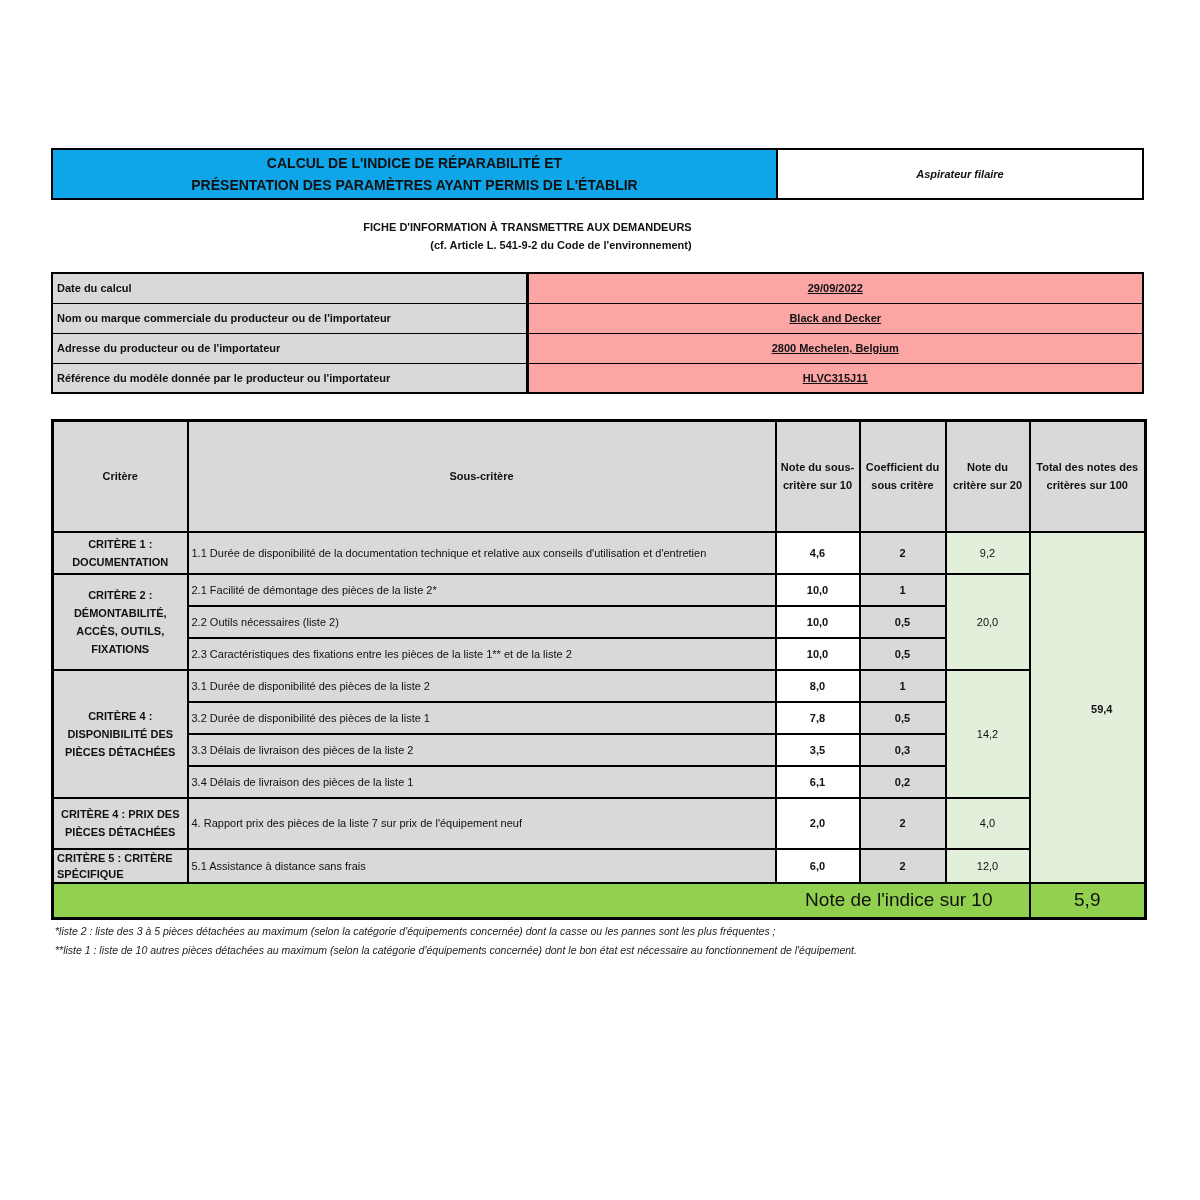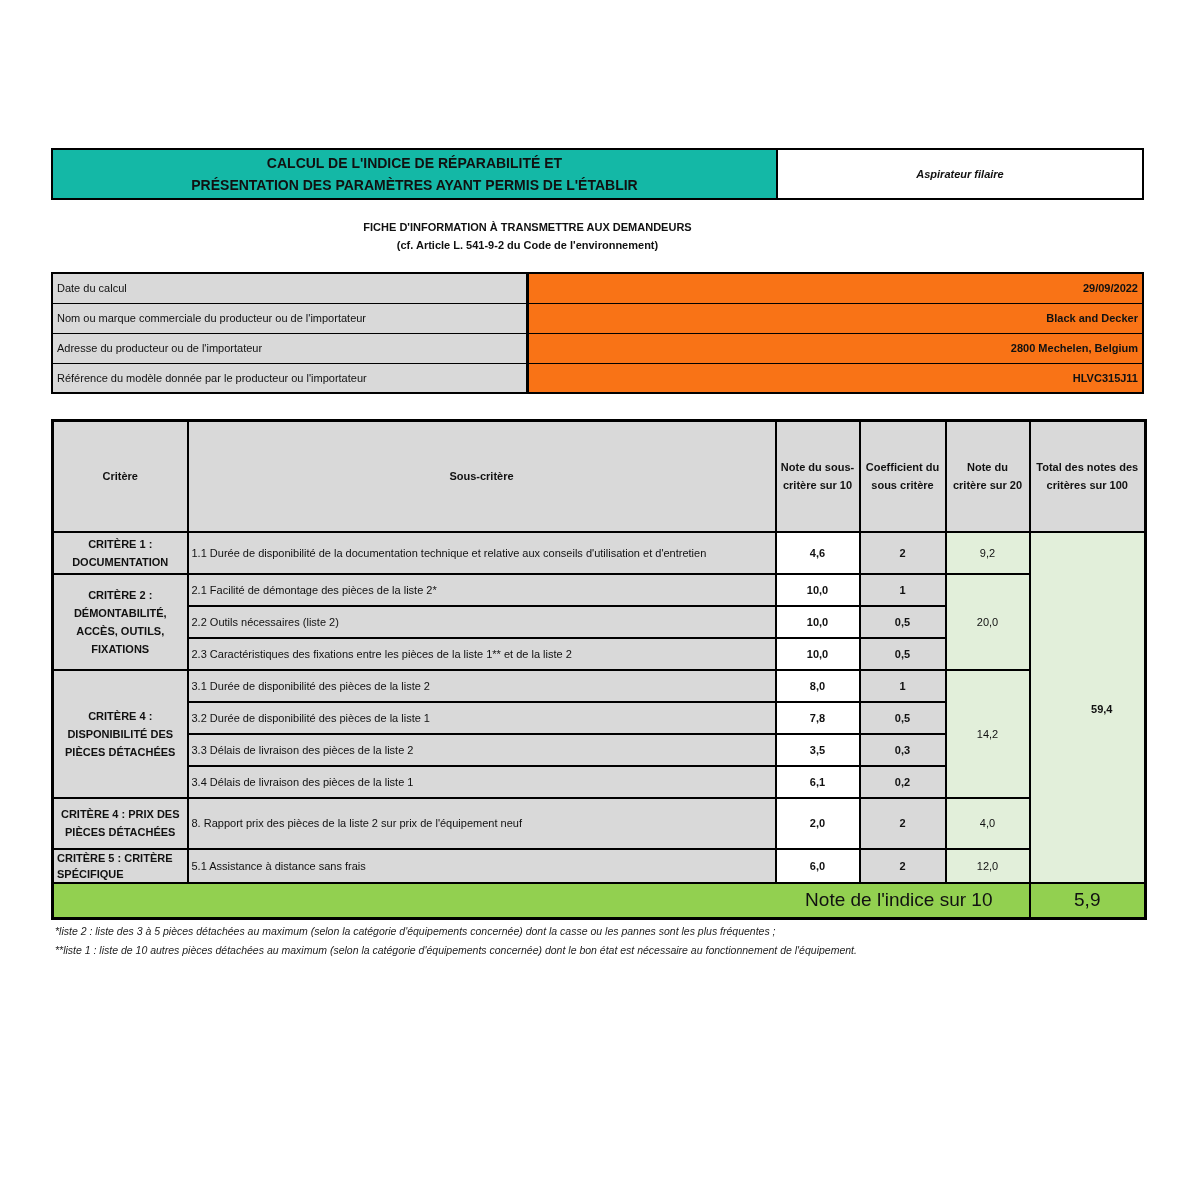--- a/index.html
+++ b/index.html
@@ -1,32 +1,32 @@
 <!DOCTYPE html>
 <html><head>
   <meta charset="utf-8">
   <style>
     html, body { margin: 0; padding: 0; background: #ffffff; }
     body { width: 1200px; height: 1200px; position: relative; font-family: "Liberation Sans", sans-serif; color: #111; overflow: hidden; }
 
     
     .title-block { position: absolute; left: 51px; top: 148px; width: 1093px; height: 52px; display: flex; border: 2px solid #000; box-sizing: border-box; }
-    .title-main { width: 723px; background: #14b8a6; border-right: 2px solid #000; display: flex; flex-direction: column; align-items: center; justify-content: center; font-weight: bold; font-size: 14px; line-height: 22px; }
+    .title-main { width: 723px; background: #0ea5e9; border-right: 2px solid #000; display: flex; flex-direction: column; align-items: center; justify-content: center; font-weight: bold; font-size: 14px; line-height: 22px; }
     .title-main span { display: block; }
     .title-side { flex: 1; background: #fff; display: flex; align-items: center; justify-content: center; font-style: italic; font-weight: bold; font-size: 11px; }
 
     .subheading { position: absolute; left: 51px; top: 218px; width: 1093px; text-align: center; }
-    .subheading .sh-box { display: inline-block; margin-left: -140px; text-align: center; font-weight: bold; font-size: 11px; line-height: 18px; }
+    .subheading .sh-box { display: inline-block; margin-left: -140px; text-align: right; font-weight: bold; font-size: 11px; line-height: 18px; }
     .subheading span { display: block; }
 
     
     .info-table { position: absolute; left: 51px; top: 272px; width: 1093px; border-collapse: collapse; border: 2px solid #000; }
     .info-table td { height: 30px; padding: 0 4px; font-size: 11px; box-sizing: border-box; border-bottom: 1px solid #000; }
-    .info-table td.lbl { width: 475px; background: #d9d9d9; border-right: 3px solid #000; }
-    .info-table td.val { background: #f97316; text-align: right; font-weight: bold; }
+    .info-table td.lbl { width: 475px; background: #d9d9d9; border-right: 3px solid #000; font-weight: bold; }
+    .info-table td.val { background: #fca5a5; text-align: center; font-weight: bold; text-decoration: underline; }
     .info-table tr:last-child td { border-bottom: 2px solid #000; }
 
     
     .grid { position: absolute; left: 51px; top: 419px; width: 1093px; border-collapse: collapse; table-layout: fixed; border: 3px solid #000; }
     .grid td, .grid th { border: 2px solid #000; box-sizing: border-box; font-size: 11px; padding: 0 3px; }
     .grid th { background: #d9d9d9; font-weight: bold; text-align: center; height: 111px; line-height: 18px; }
     .grid th.subcrit-head { font-weight: bold; }
     .grid td.crit { background: #d9d9d9; font-weight: bold; text-align: center; line-height: 18px; text-transform: none; }
     .grid td.sub { background: #d9d9d9; text-align: left; line-height: 18px; }
     .grid td.note { background: #ffffff; text-align: center; font-weight: bold; }
@@ -149,21 +149,21 @@
     <td class="coef">0,3</td>
   </tr>
   <tr class="rs">
     <td class="sub">3.4 Délais de livraison des pièces de la liste 1</td>
     <td class="note">6,1</td>
     <td class="coef">0,2</td>
   </tr>
 
   <tr class="r4">
     <td class="crit">CRITÈRE 4 : PRIX DES PIÈCES DÉTACHÉES</td>
-    <td class="sub">8. Rapport prix des pièces de la liste 2 sur prix de l'équipement neuf</td>
+    <td class="sub">4. Rapport prix des pièces de la liste 7 sur prix de l'équipement neuf</td>
     <td class="note">2,0</td>
     <td class="coef">2</td>
     <td class="crit20">4,0</td>
   </tr>
 
   <tr class="r5">
     <td class="crit crit5">CRITÈRE 5 : CRITÈRE SPÉCIFIQUE</td>
     <td class="sub">5.1 Assistance à distance sans frais</td>
     <td class="note">6,0</td>
     <td class="coef">2</td>

